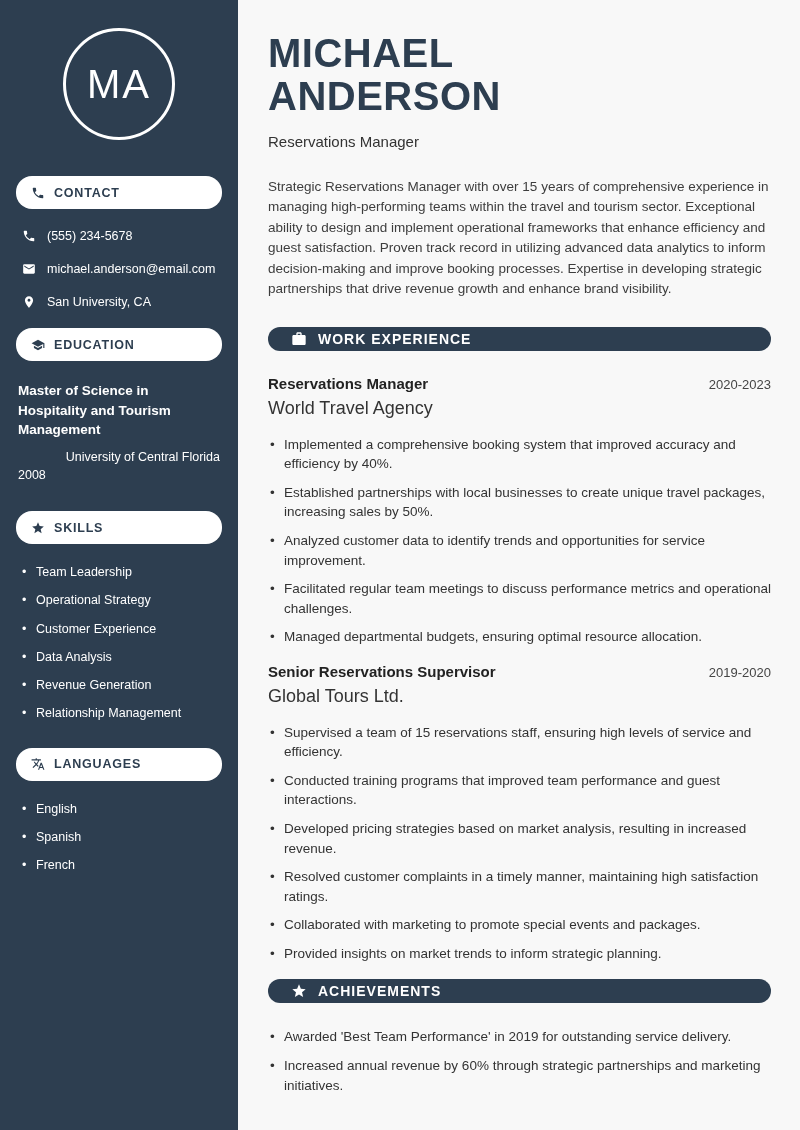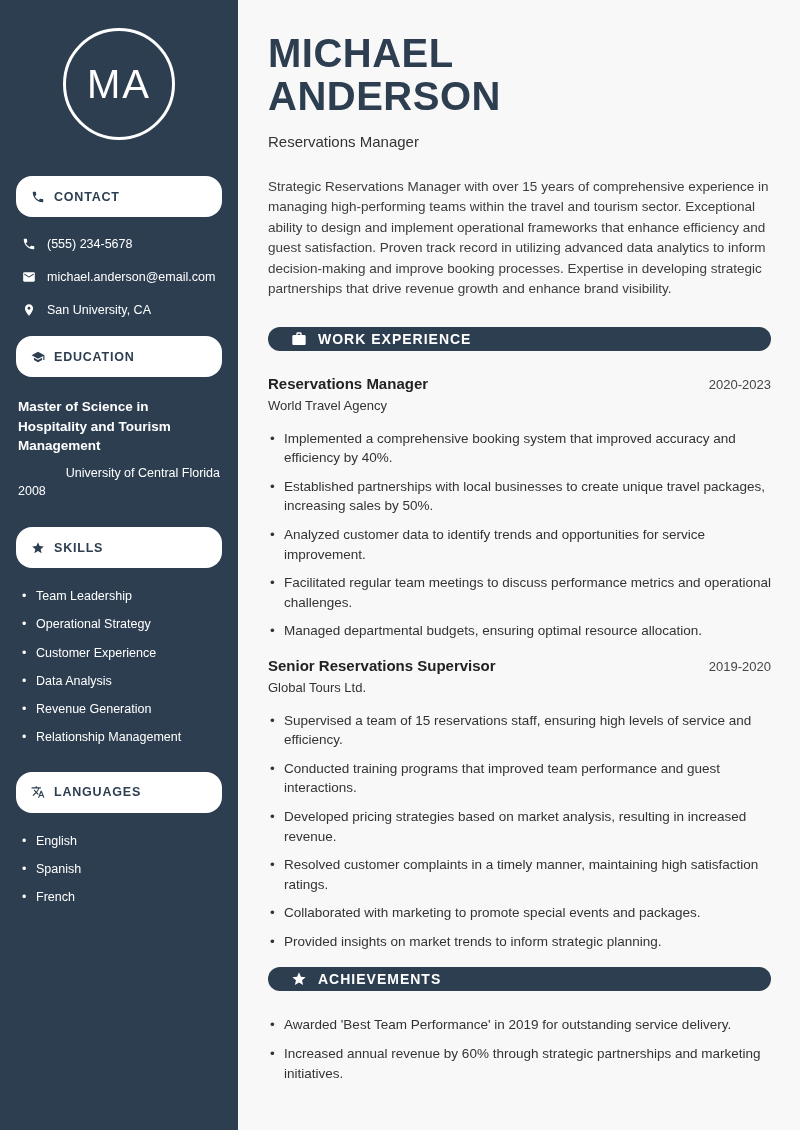--- a/index.html
+++ b/index.html
@@ -24,21 +24,21 @@
     width: 112px; height: 112px;
     border-radius: 50%;
     border: 3px solid #fff;
     display: flex; align-items: center; justify-content: center;
     font-size: 40px; color: #fff; letter-spacing: 2px; font-weight: 400;
   }
   .pill {
     background: #fff;
     color: var(--sidebar-bg, #2d3e50);
     border-radius: 16px;
-    height: 41px;
+    height: 33px;
     display: flex; align-items: center; gap: 9px;
     padding: 0 15px;
     font-weight: bold; font-size: 12.5px; letter-spacing: .8px;
     margin-bottom: 20px;
   }
   .pill svg { width: 14px; height: 14px; fill: var(--sidebar-bg, #2d3e50); flex-shrink: 0; }
 
   .contact-row {
     display: flex; align-items: center; gap: 11px;
     font-size: 12.5px; margin: 0 6px 19px;
@@ -80,21 +80,21 @@
     padding: 0 23px;
     font-weight: bold; font-size: 14px; letter-spacing: 1px;
     margin-bottom: 24px;
   }
   .section-pill svg { width: 16px; height: 16px; fill: #fff; flex-shrink: 0; }
 
   .job { margin-bottom: 10px; }
   .job-head { display: flex; justify-content: space-between; align-items: baseline; }
   .job-title { font-size: 15px; font-weight: bold; color: #222; }
   .job-period { font-size: 13px; color: #454545; }
-  .job-company { font-size: 13px; color: #333; margin: 6px 0 16px; }
+  .job-company { font-size: 18px; color: #333; margin: 6px 0 16px; }
 
   ul.bullets { list-style: none; margin: 0 0 16px; }
   ul.bullets li {
     font-size: 13.5px; color: #333; line-height: 1.45;
     margin-bottom: 9px; padding-left: 16px; position: relative;
   }
   ul.bullets li::before { content: "•"; position: absolute; left: 2px; color: #333; }
 </style>
 </head>
 <body>

